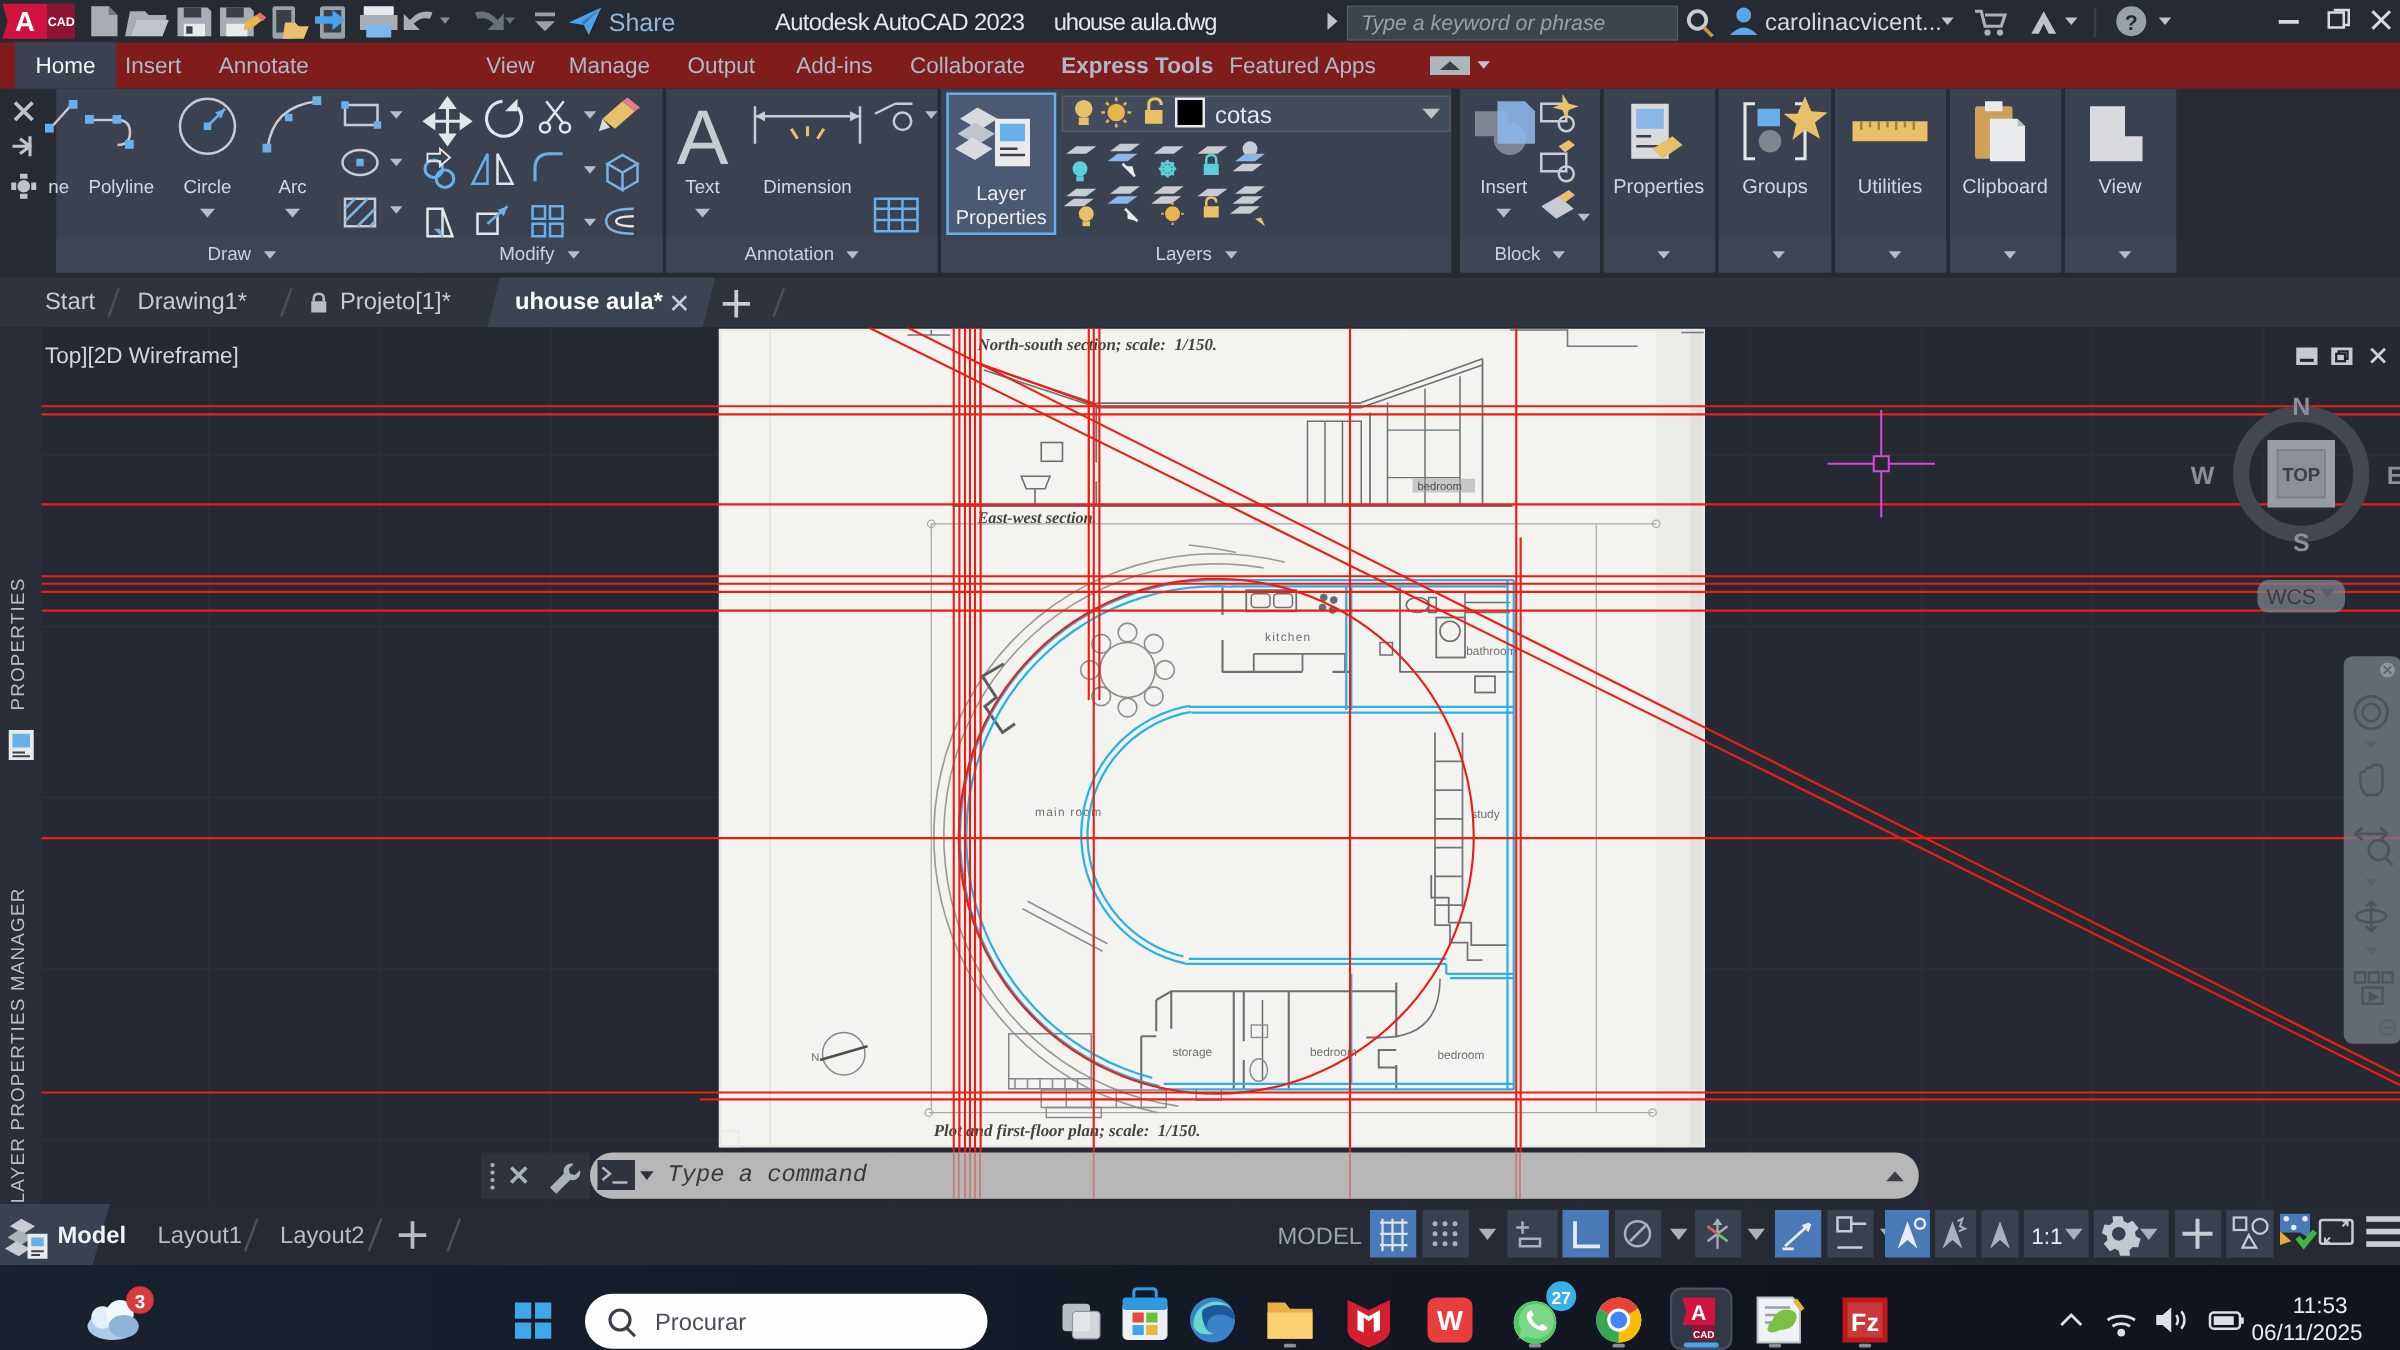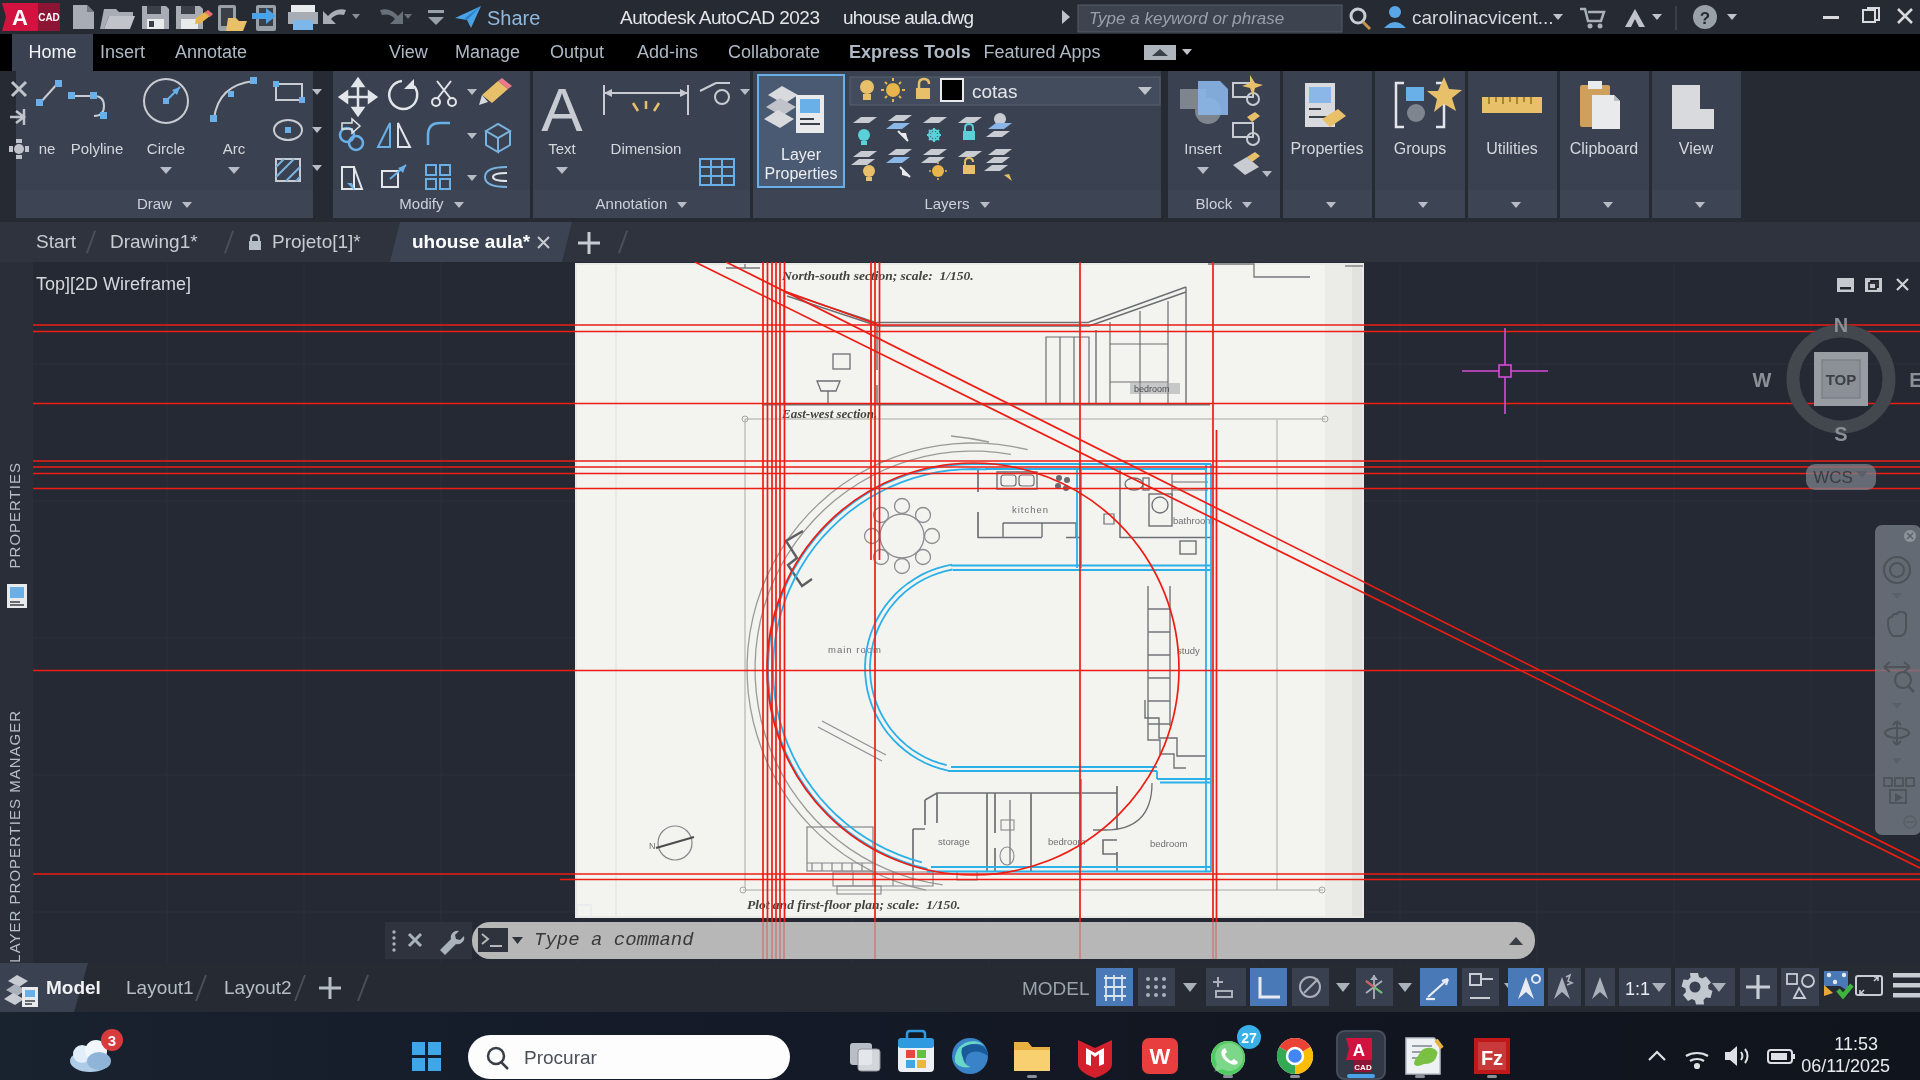--- a/index.html
+++ b/index.html
@@ -1,19 +1,19 @@
 <!DOCTYPE html>
 <html><head><meta charset="utf-8">
 <style>
 html,body{margin:0;padding:0;background:#000;}
 *{box-sizing:border-box;}
 #app{position:relative;width:1920px;height:1080px;overflow:hidden;font-family:"Liberation Sans",sans-serif;background:#242933;}
 
 #titlebar{position:absolute;left:0;top:0;width:1920px;height:34px;background:#262a33;}
-#tabrow{position:absolute;left:0;top:34px;width:1920px;height:37px;background:#000000;}
+#tabrow{position:absolute;left:0;top:34px;width:1920px;height:37px;background:#7f1d1d;}
 .rtab{position:absolute;top:0;height:37px;line-height:37px;color:#aeb9c5;font-size:18px;text-align:center;white-space:nowrap;}
 .rtab.active{background:#3a4252;color:#f2f4f6;}
 
 #ribbon{position:absolute;left:0;top:71px;width:1920px;height:151px;background:#262a33;}
 .panel{position:absolute;top:0;height:147px;background:#3a4251;}
 .plabel{position:absolute;bottom:0;left:0;right:0;height:28px;background:#3d4554;color:#ccd2d9;font-size:15px;text-align:center;line-height:28px;}
 .dropdn{display:inline-block;width:0;height:0;border-left:5px solid transparent;border-right:5px solid transparent;border-top:6px solid #b6bdc6;vertical-align:middle;margin-left:6px;}
 
 #filetabs{position:absolute;left:0;top:222px;width:1920px;height:40px;background:#2e333d;}
 .ftab{position:absolute;top:0;height:40px;line-height:40px;color:#c7ccd3;font-size:19px;}
@@ -130,21 +130,21 @@
 <div class="rtab" style="left:849px;width:103px;font-weight:bold;">Express Tools</div>
 <div class="rtab" style="left:983px;width:118px;">Featured Apps</div>
 <svg width="80" height="37" style="position:absolute;left:1140px;top:0;">
 <rect x="4" y="11" width="32" height="15" fill="#aeb5bd"></rect>
         <path d="M12 22 l8 -7 l8 7 z" fill="#3a4048"></path>
 <path d="M42 15 l10 0 l-5 6 z" fill="#c0c4ca"></path>
 </svg>
 </div>
 
 <div id="ribbon">
-<div class="panel" style="left:16px;width:297px;">
+<div class="panel" style="left:45px;width:297px;">
         <div class="plabel">Draw <span class="dropdn"></span></div>
       </div>
 <div class="panel" style="left:533px;width:217px;">
         <div class="plabel">Annotation <span class="dropdn"></span></div>
       </div>
 <div class="panel" style="left:333px;width:197px;">
         <div class="plabel">Modify <span class="dropdn"></span></div>
       </div>
 <div class="panel" style="left:753px;width:408px;">
         <div class="plabel">Layers <span class="dropdn"></span></div>

